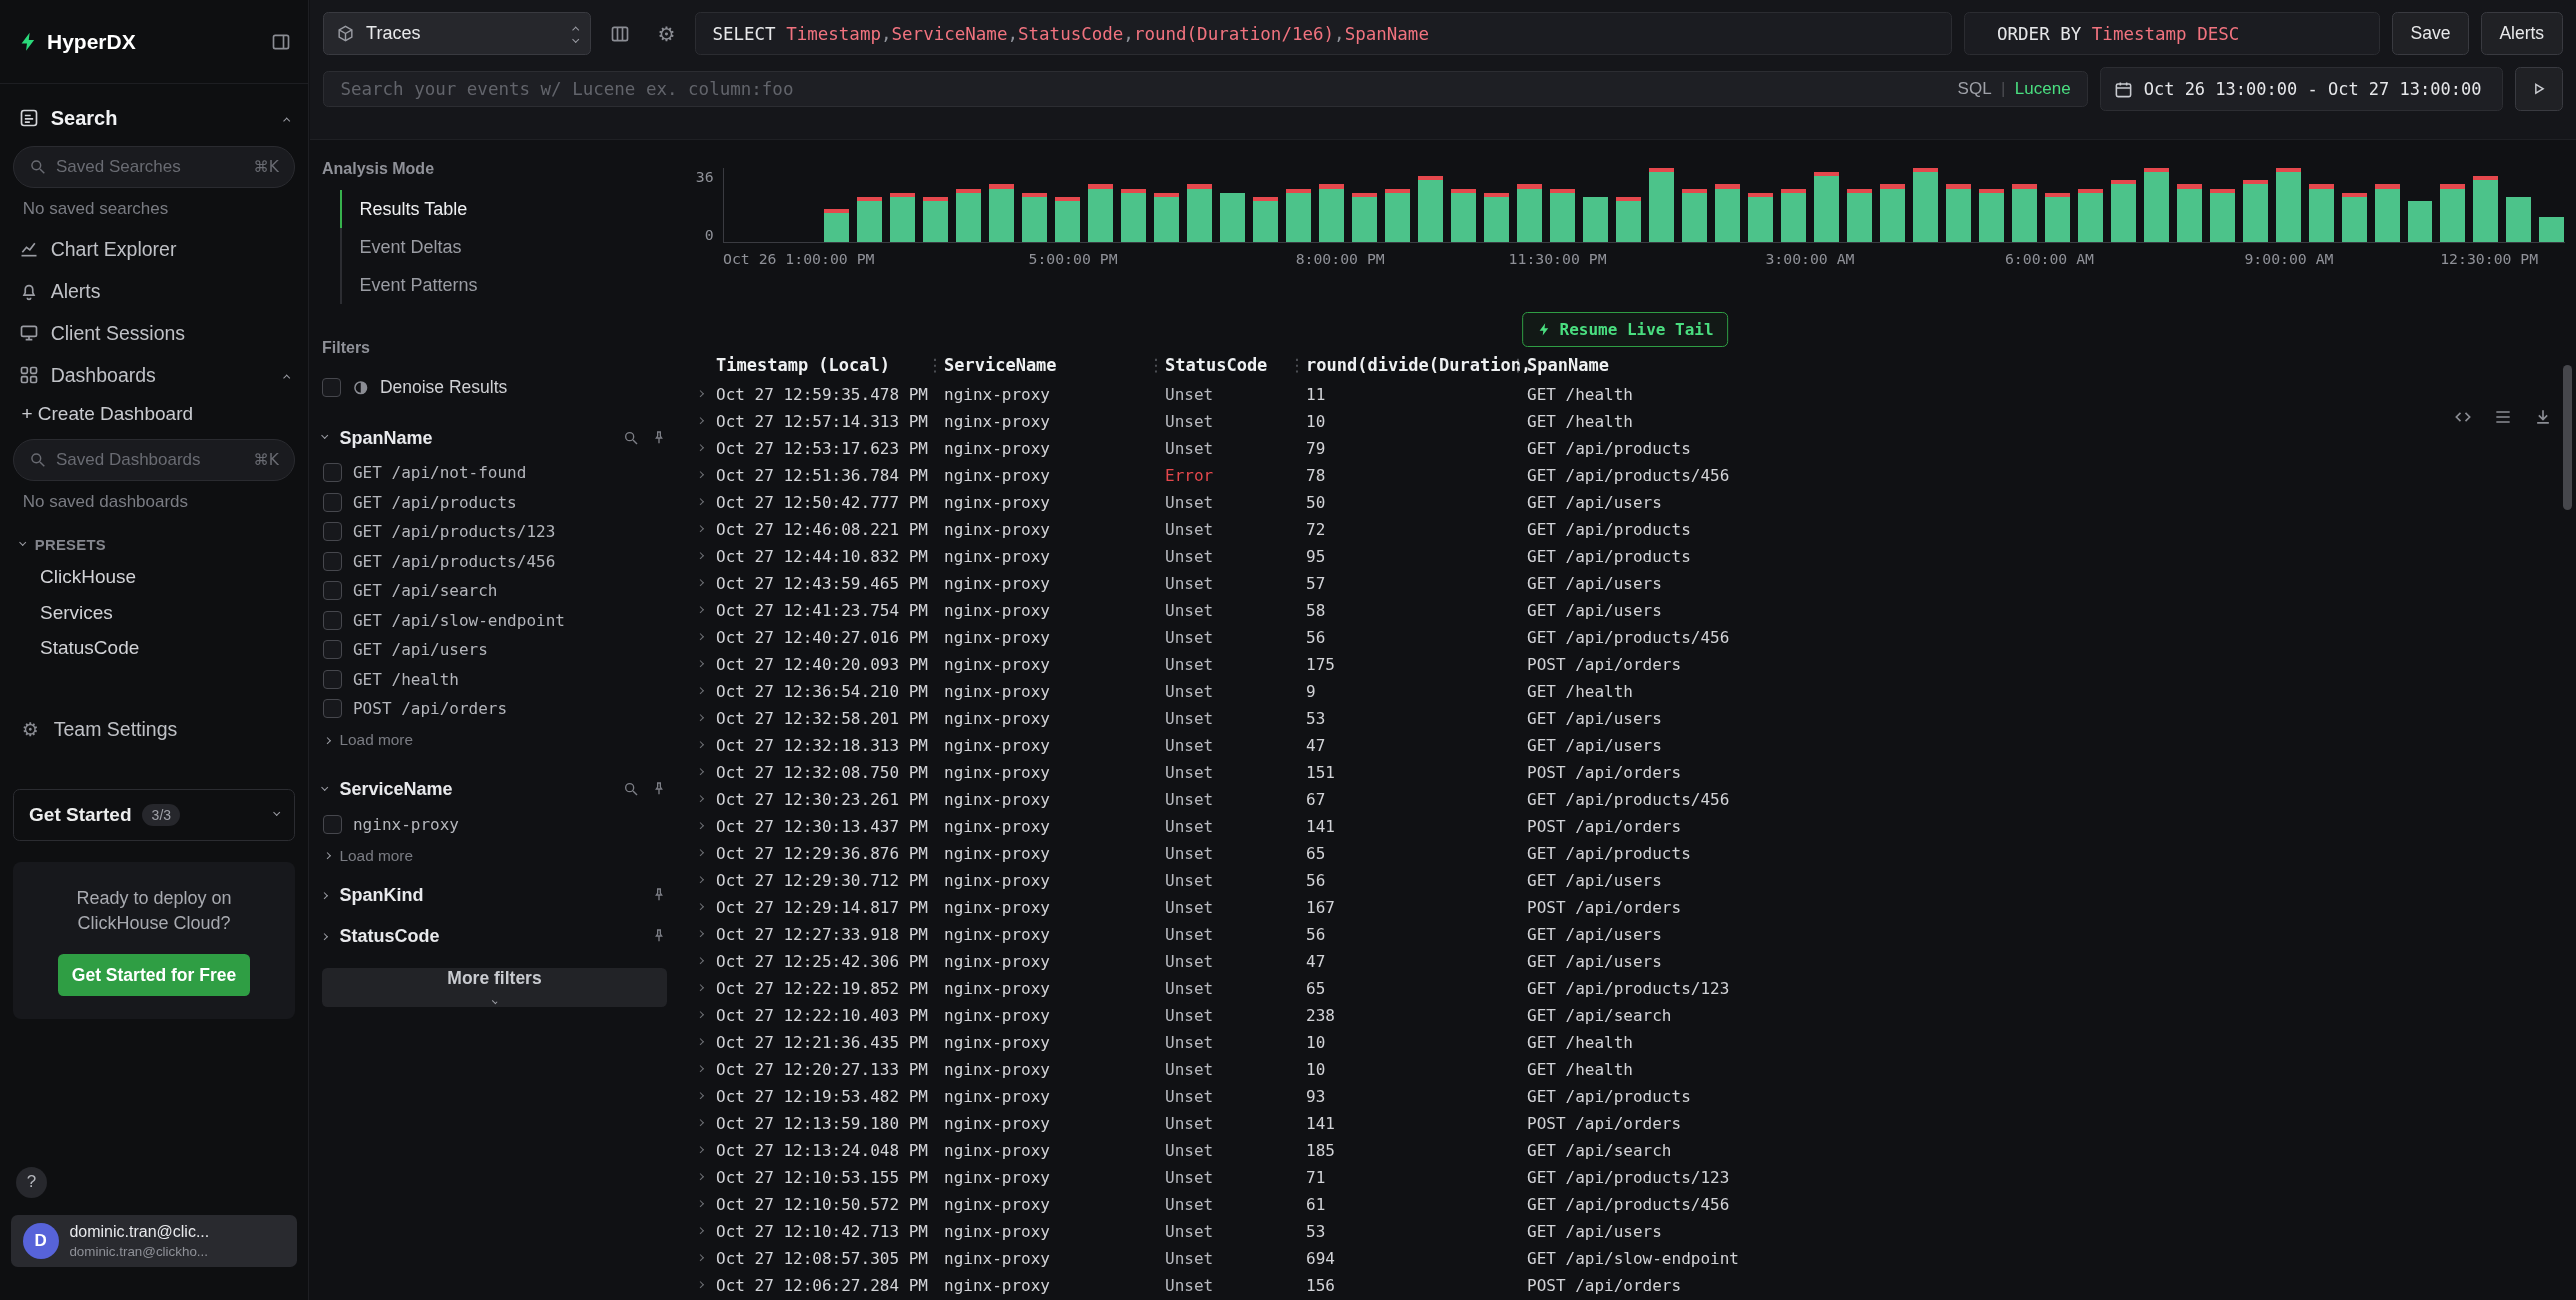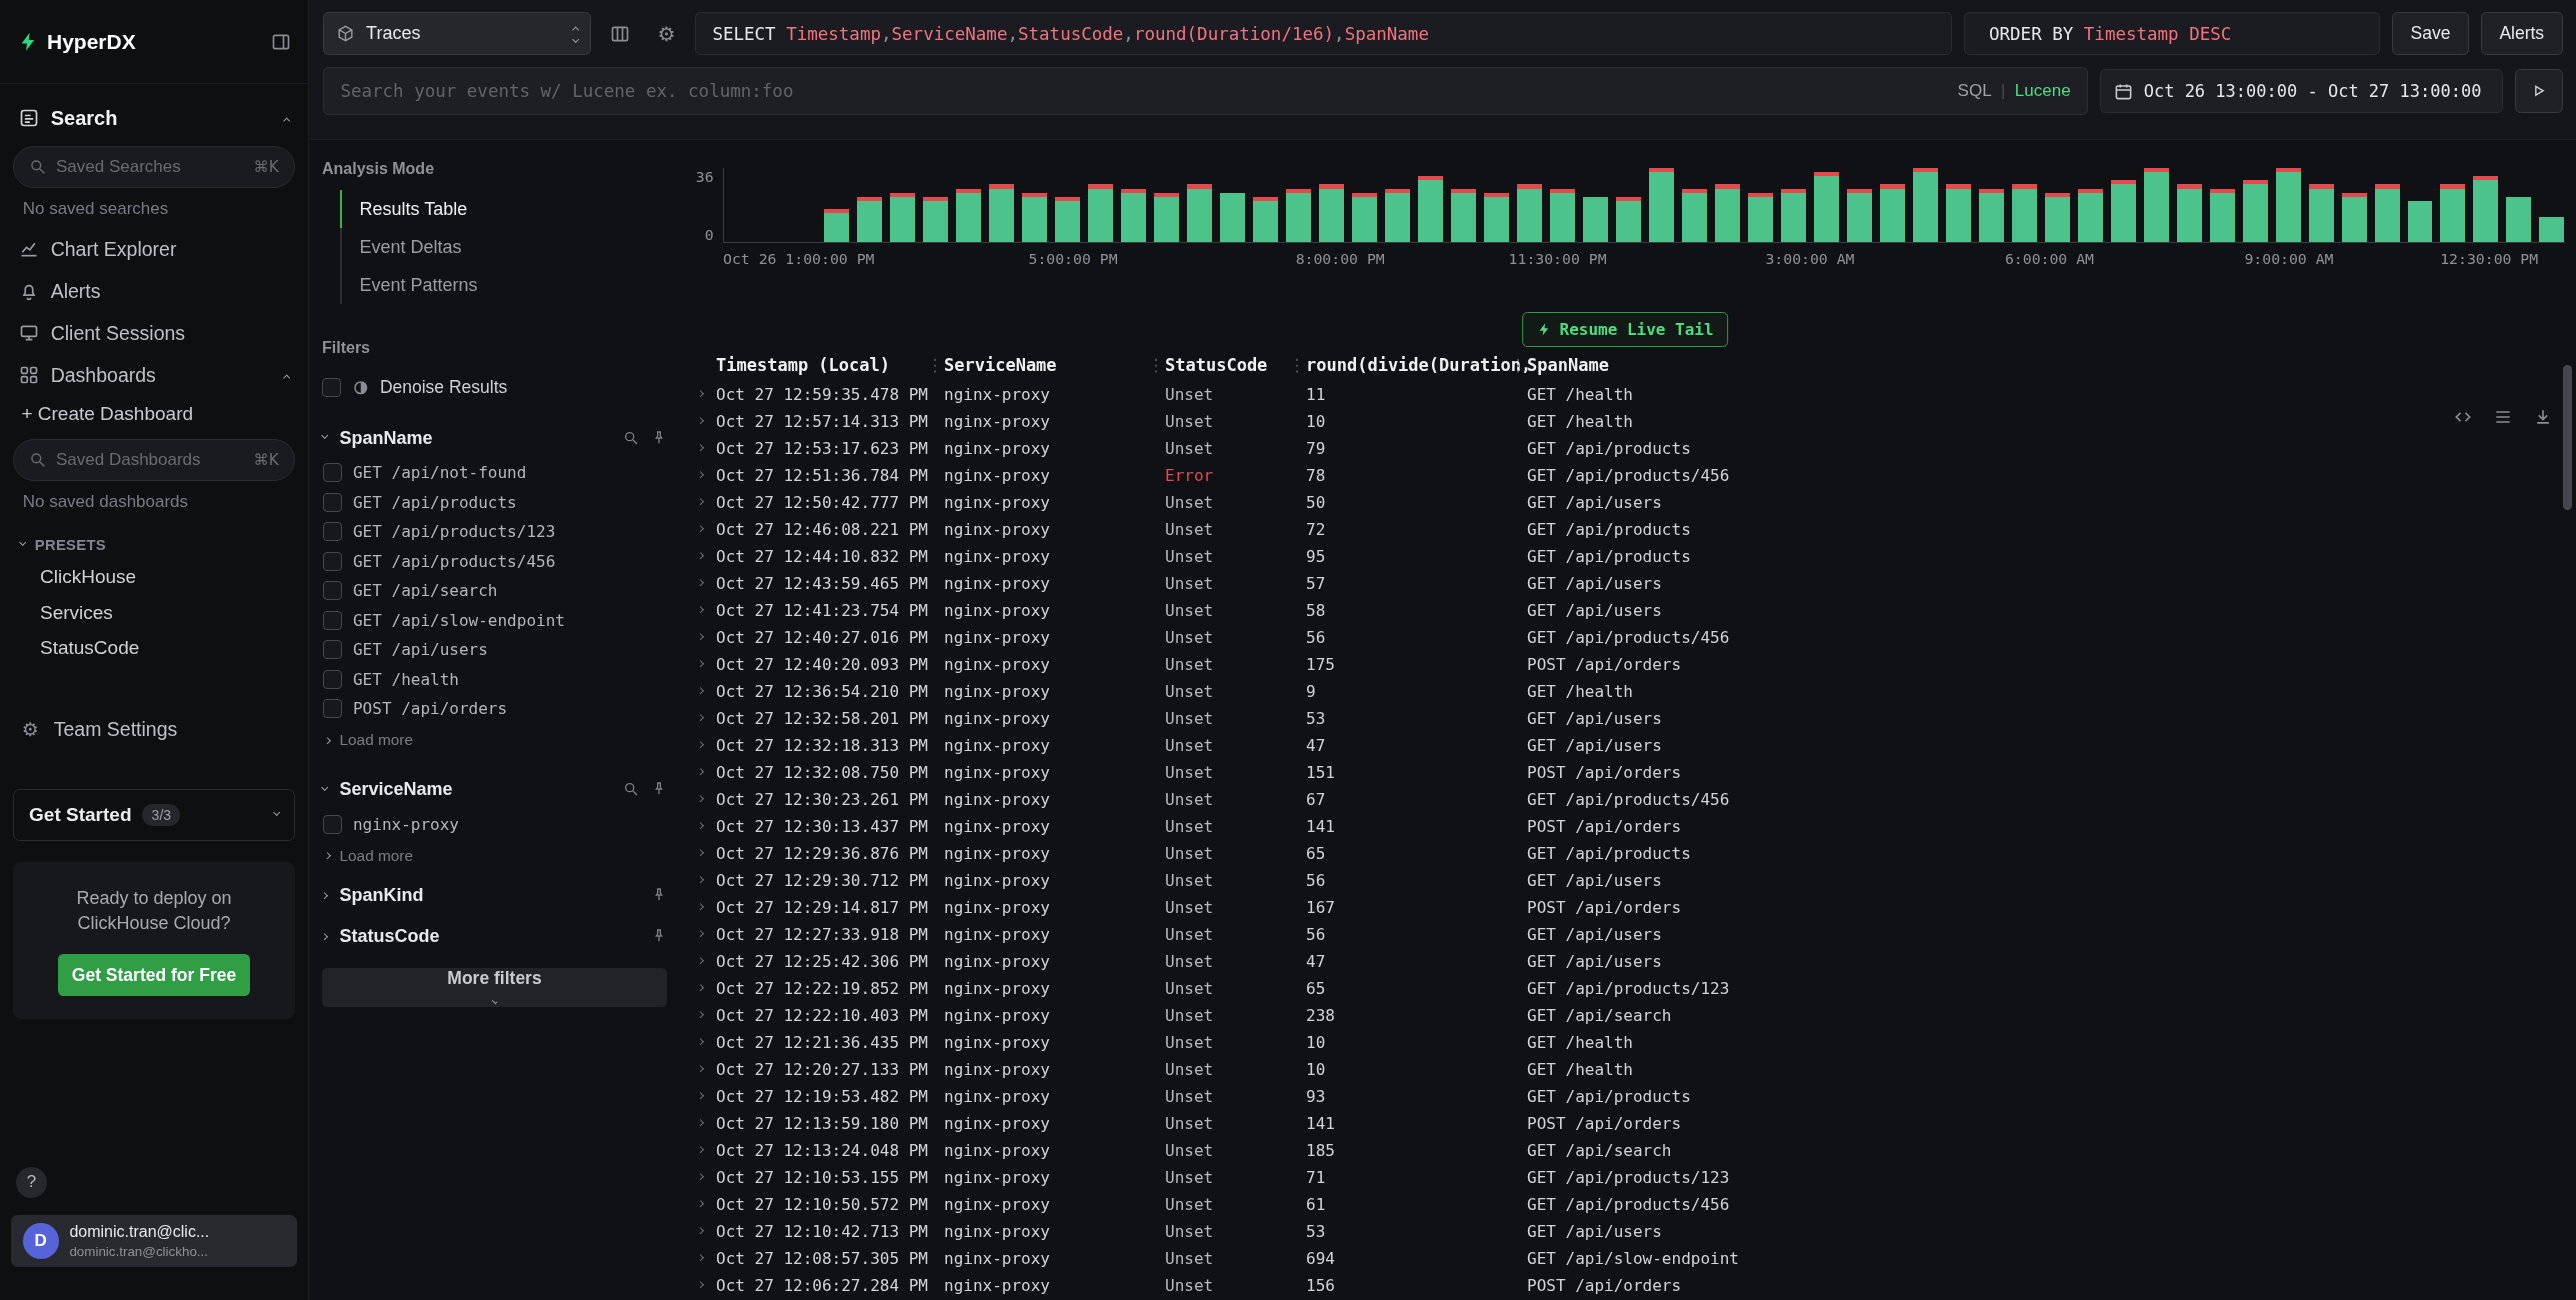--- a/index.html
+++ b/index.html
@@ -49,23 +49,23 @@
   .topbar{position:absolute;left:310px;right:0;top:0;height:140px;background:#15161a;border-bottom:1.3px solid #1f2024;padding:12px 13.4px 0;}
   .tb-row{display:flex;align-items:center;gap:12px;}
   .tb-row2{margin-top:12px;}
   .traces{width:268px;height:43px;background:#26272c;border:1.3px solid #393a40;border-radius:5.4px;display:flex;align-items:center;gap:10.7px;padding:0 12px;font-size:18px;color:#e8e9eb;}
   .updown{margin-left:auto;display:flex;flex-direction:column;align-items:center;gap:4.7px;}
   .icon-btn{width:34px;height:34px;display:flex;align-items:center;justify-content:center;color:#8b8d94;font-size:20px;}
   .sqlbox{flex:1;height:43px;background:#1b1c21;border:1.3px solid #2b2c31;border-radius:5.4px;display:flex;align-items:center;padding:0 16px;font-family:"DejaVu Sans Mono",monospace;font-size:17.5px;overflow:hidden;white-space:pre;}
   .tk-kw{color:#e7e8ea;}
   .tk-id{color:#f1737f;}
   .tk-p{color:#8f929a;}
-  .orderbox{width:416px;height:43px;background:#1b1c21;border:1.3px solid #2b2c31;border-radius:5.4px;display:flex;align-items:center;padding:0 24px;font-family:"DejaVu Sans Mono",monospace;font-size:17.5px;white-space:pre;overflow:hidden;}
+  .orderbox{width:416px;height:43px;background:#1b1c21;border:1.3px solid #2b2c31;border-radius:5.4px;display:flex;align-items:center;padding:0 32px;font-family:"DejaVu Sans Mono",monospace;font-size:17.5px;white-space:pre;overflow:hidden;}
   .btn{height:43px;padding:0 17.5px;background:#202125;border:1.3px solid #393a40;border-radius:5.4px;color:#e8e9eb;font-size:17.5px;display:flex;align-items:center;}
-  .search2{flex:1;height:48px;background:#1e1f24;border:1.3px solid #2c2d32;border-radius:5.4px;display:flex;align-items:center;gap:10.7px;padding:0 16px;}
+  .search2{flex:1;height:36px;background:#1e1f24;border:1.3px solid #2c2d32;border-radius:5.4px;display:flex;align-items:center;gap:10.7px;padding:0 16px;}
   .search2 input{flex:1;background:transparent;border:0;outline:0;color:#c9cbd0;font-size:17.5px;font-family:"DejaVu Sans Mono",monospace;min-width:0;}
   .search2 input::placeholder{color:#62646b;}
   .lang{display:flex;gap:9.4px;align-items:center;font-size:17px;flex:0 0 auto;}
   .lang .sql{color:#9fa1a8;}
   .lang .sep{color:#4a4b51;}
   .lang .lucene{color:#4ade80;}
   .datebox{width:403px;height:44px;background:#1e1f24;border:1.3px solid #2c2d32;border-radius:5.4px;display:flex;align-items:center;gap:10.7px;padding:0 13.4px;font-family:"DejaVu Sans Mono",monospace;font-size:17px;color:#e6e7ea;}
   .runbtn{width:48px;height:44px;background:#202125;border:1.3px solid #393a40;border-radius:5.4px;display:flex;align-items:center;justify-content:center;}
 
   

